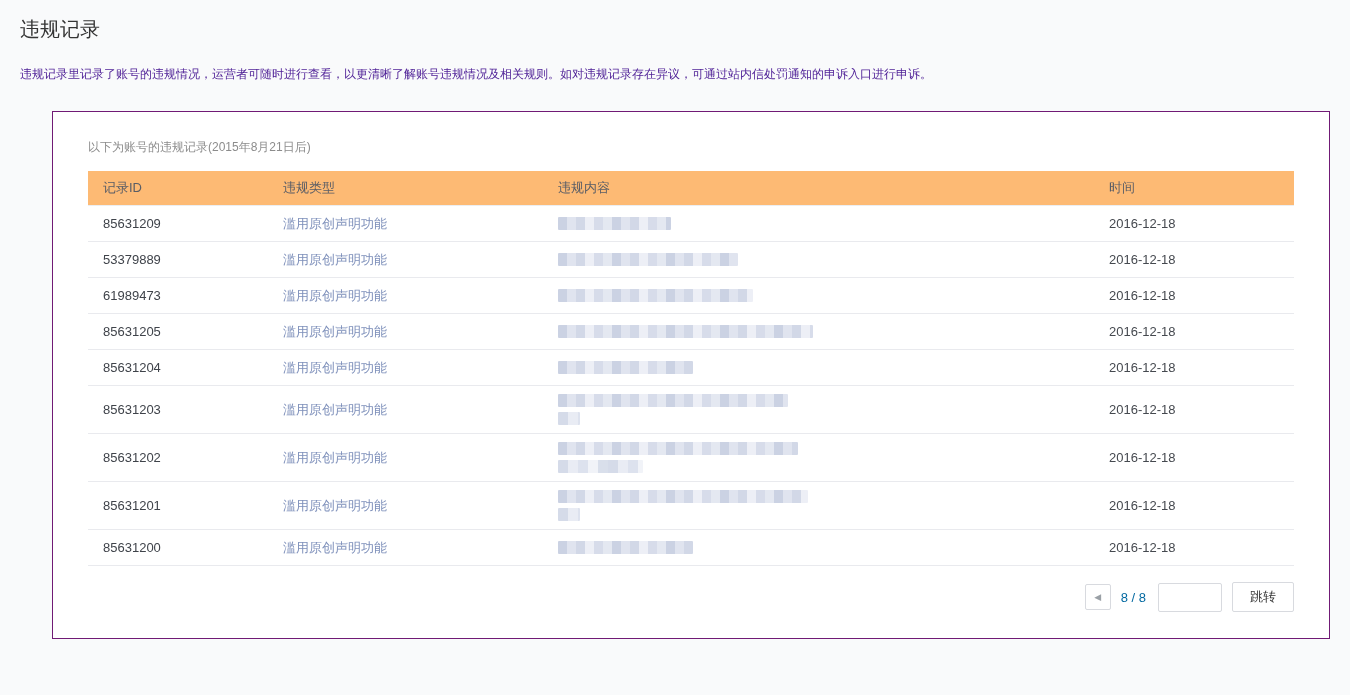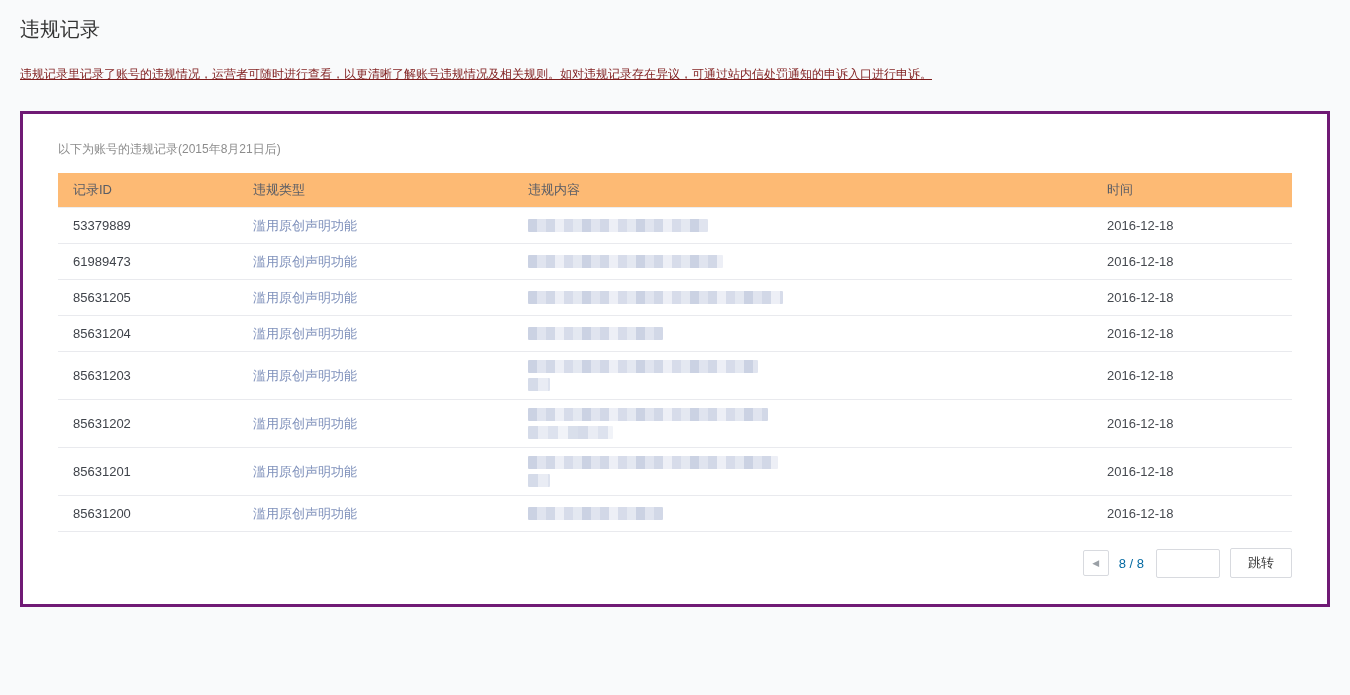--- a/index.html
+++ b/index.html
@@ -14,29 +14,29 @@
   }
   .page { padding: 16px 20px 0; border-radius: 18px; }
   .page-title {
     font-size: 20px;
     font-weight: 500;
     color: #353535;
     margin: 0 0 22px;
   }
   .page-desc {
     font-size: 12px;
-    color: #7f1d1d;
+    color: #4c1d95;
     margin: 4px 0 28px;
     line-height: 1.5;
-    text-decoration: underline;
   }
   .card {
     background: #ffffff;
-    border: 3px solid #701a75;
+    border: 1px solid #701a75;
     padding: 27px 35px 26px;
+    margin-left: 32px;
   }
   .card-subtitle {
     font-size: 12px;
     color: #8c8c8c;
     margin: 0 0 15px;
   }
   table.violation-table {
     width: 100%;
     border-collapse: collapse;
     table-layout: fixed;
@@ -153,20 +153,28 @@
       <thead>
         <tr>
           <th>记录ID</th>
           <th>违规类型</th>
           <th>违规内容</th>
           <th>时间</th>
         </tr>
       </thead>
       <tbody>
           <tr>
+            <td class="id-cell">85631209</td>
+            <td><a class="type-link">滥用原创声明功能</a></td>
+            <td>
+              <div class="mosaic" style="width: 113px;"></div>
+            </td>
+            <td class="date-cell">2016-12-18</td>
+          </tr>
+          <tr>
             <td class="id-cell">53379889</td>
             <td><a class="type-link">滥用原创声明功能</a></td>
             <td>
               <div class="mosaic" style="width: 180px;"></div>
             </td>
             <td class="date-cell">2016-12-18</td>
           </tr>
           <tr>
             <td class="id-cell">61989473</td>
             <td><a class="type-link">滥用原创声明功能</a></td>

